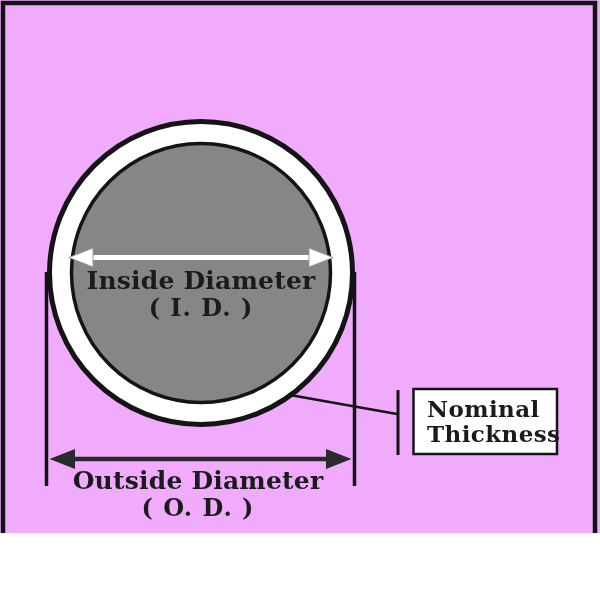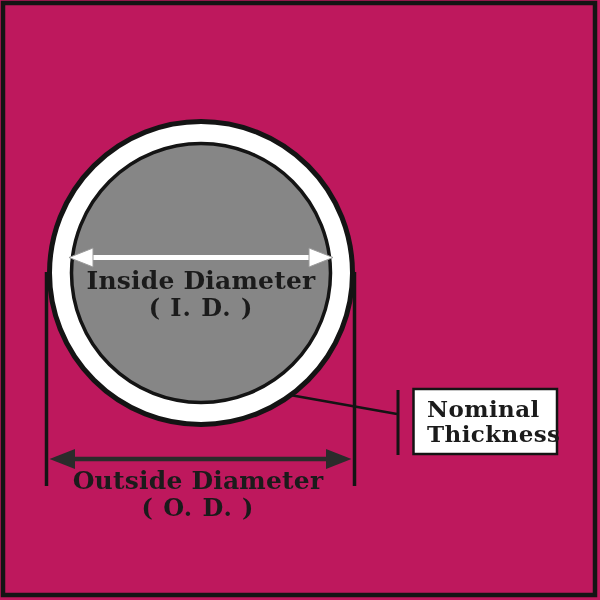--- a/index.html
+++ b/index.html
@@ -3,22 +3,22 @@
 <meta charset="utf-8">
 <style>
   html, body {
     margin: 0;
     padding: 0;
     background: #ffffff;
   }
   .page {
     position: relative;
     width: 600px;
-    height: 600px;
-    background: #be185d;
+    height: 533px;
+    background: #f0abfc;
     overflow: hidden;
   }
   svg { display: block; }
   .t {
     font-family: "DejaVu Serif", "Liberation Serif", serif;
     font-weight: 700;
     fill: #1b1b1b;
   }
   .t-main   { font-size: 25px; letter-spacing: 0.2px; }
   .t-abbrev { font-size: 24px; letter-spacing: 1px; }

